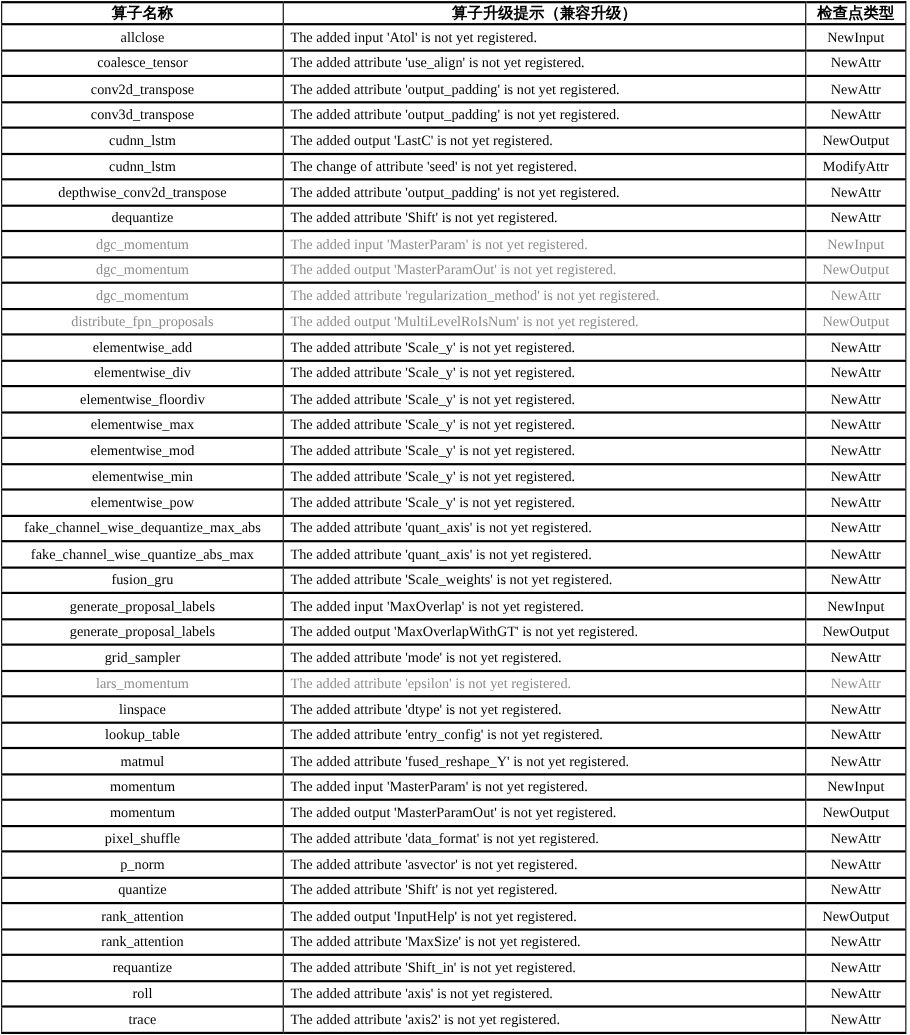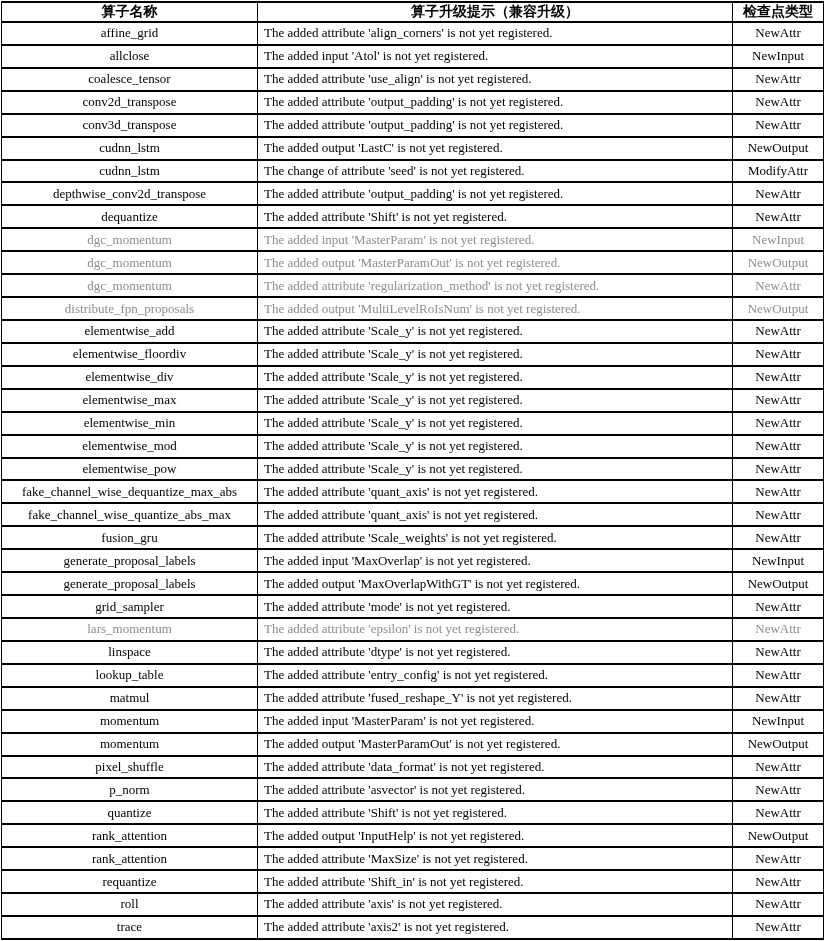--- a/index.html
+++ b/index.html
@@ -42,25 +42,20 @@
     </colgroup>
     <thead>
       <tr>
         <th class="col-op">算子名称</th>
         <th class="col-hint">算子升级提示（兼容升级）</th>
         <th class="col-type">检查点类型</th>
       </tr>
     </thead>
     <tbody id="table-body">
         <tr>
-    <td class="col-op">affine_grid</td>
-    <td class="col-hint">The added attribute 'align_corners' is not yet registered.</td>
-    <td class="col-type">NewAttr</td>
-  </tr>
-        <tr>
     <td class="col-op">allclose</td>
     <td class="col-hint">The added input 'Atol' is not yet registered.</td>
     <td class="col-type">NewInput</td>
   </tr>
         <tr>
     <td class="col-op">coalesce_tensor</td>
     <td class="col-hint">The added attribute 'use_align' is not yet registered.</td>
     <td class="col-type">NewAttr</td>
   </tr>
         <tr>
@@ -112,41 +107,41 @@
     <td class="col-op">distribute_fpn_proposals</td>
     <td class="col-hint">The added output 'MultiLevelRoIsNum' is not yet registered.</td>
     <td class="col-type">NewOutput</td>
   </tr>
         <tr>
     <td class="col-op">elementwise_add</td>
     <td class="col-hint">The added attribute 'Scale_y' is not yet registered.</td>
     <td class="col-type">NewAttr</td>
   </tr>
         <tr>
+    <td class="col-op">elementwise_div</td>
+    <td class="col-hint">The added attribute 'Scale_y' is not yet registered.</td>
+    <td class="col-type">NewAttr</td>
+  </tr>
+        <tr>
     <td class="col-op">elementwise_floordiv</td>
     <td class="col-hint">The added attribute 'Scale_y' is not yet registered.</td>
     <td class="col-type">NewAttr</td>
   </tr>
         <tr>
-    <td class="col-op">elementwise_div</td>
-    <td class="col-hint">The added attribute 'Scale_y' is not yet registered.</td>
-    <td class="col-type">NewAttr</td>
-  </tr>
-        <tr>
     <td class="col-op">elementwise_max</td>
     <td class="col-hint">The added attribute 'Scale_y' is not yet registered.</td>
     <td class="col-type">NewAttr</td>
   </tr>
         <tr>
+    <td class="col-op">elementwise_mod</td>
+    <td class="col-hint">The added attribute 'Scale_y' is not yet registered.</td>
+    <td class="col-type">NewAttr</td>
+  </tr>
+        <tr>
     <td class="col-op">elementwise_min</td>
-    <td class="col-hint">The added attribute 'Scale_y' is not yet registered.</td>
-    <td class="col-type">NewAttr</td>
-  </tr>
-        <tr>
-    <td class="col-op">elementwise_mod</td>
     <td class="col-hint">The added attribute 'Scale_y' is not yet registered.</td>
     <td class="col-type">NewAttr</td>
   </tr>
         <tr>
     <td class="col-op">elementwise_pow</td>
     <td class="col-hint">The added attribute 'Scale_y' is not yet registered.</td>
     <td class="col-type">NewAttr</td>
   </tr>
         <tr>
     <td class="col-op">fake_channel_wise_dequantize_max_abs</td>

